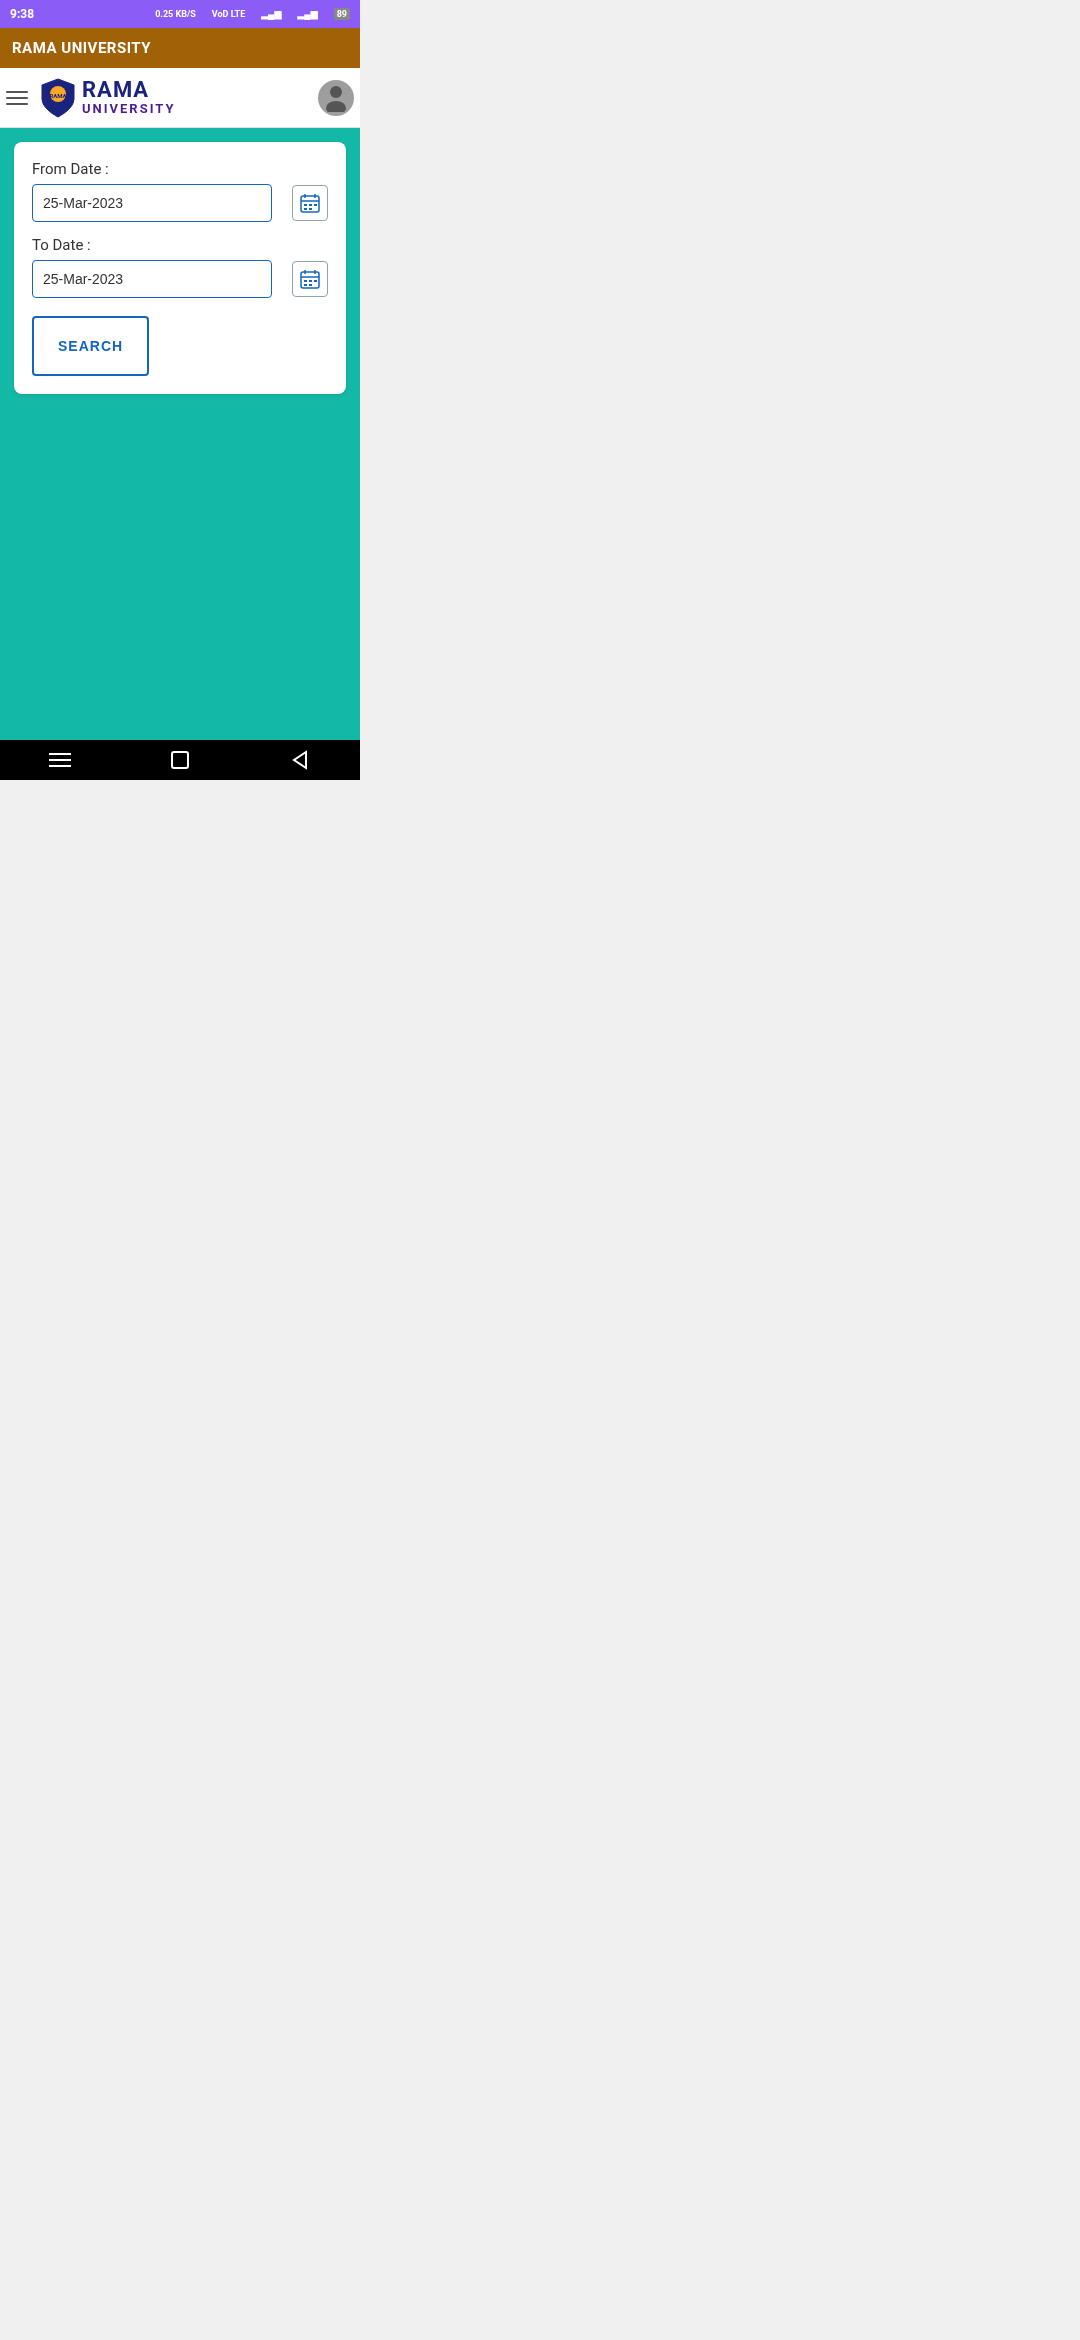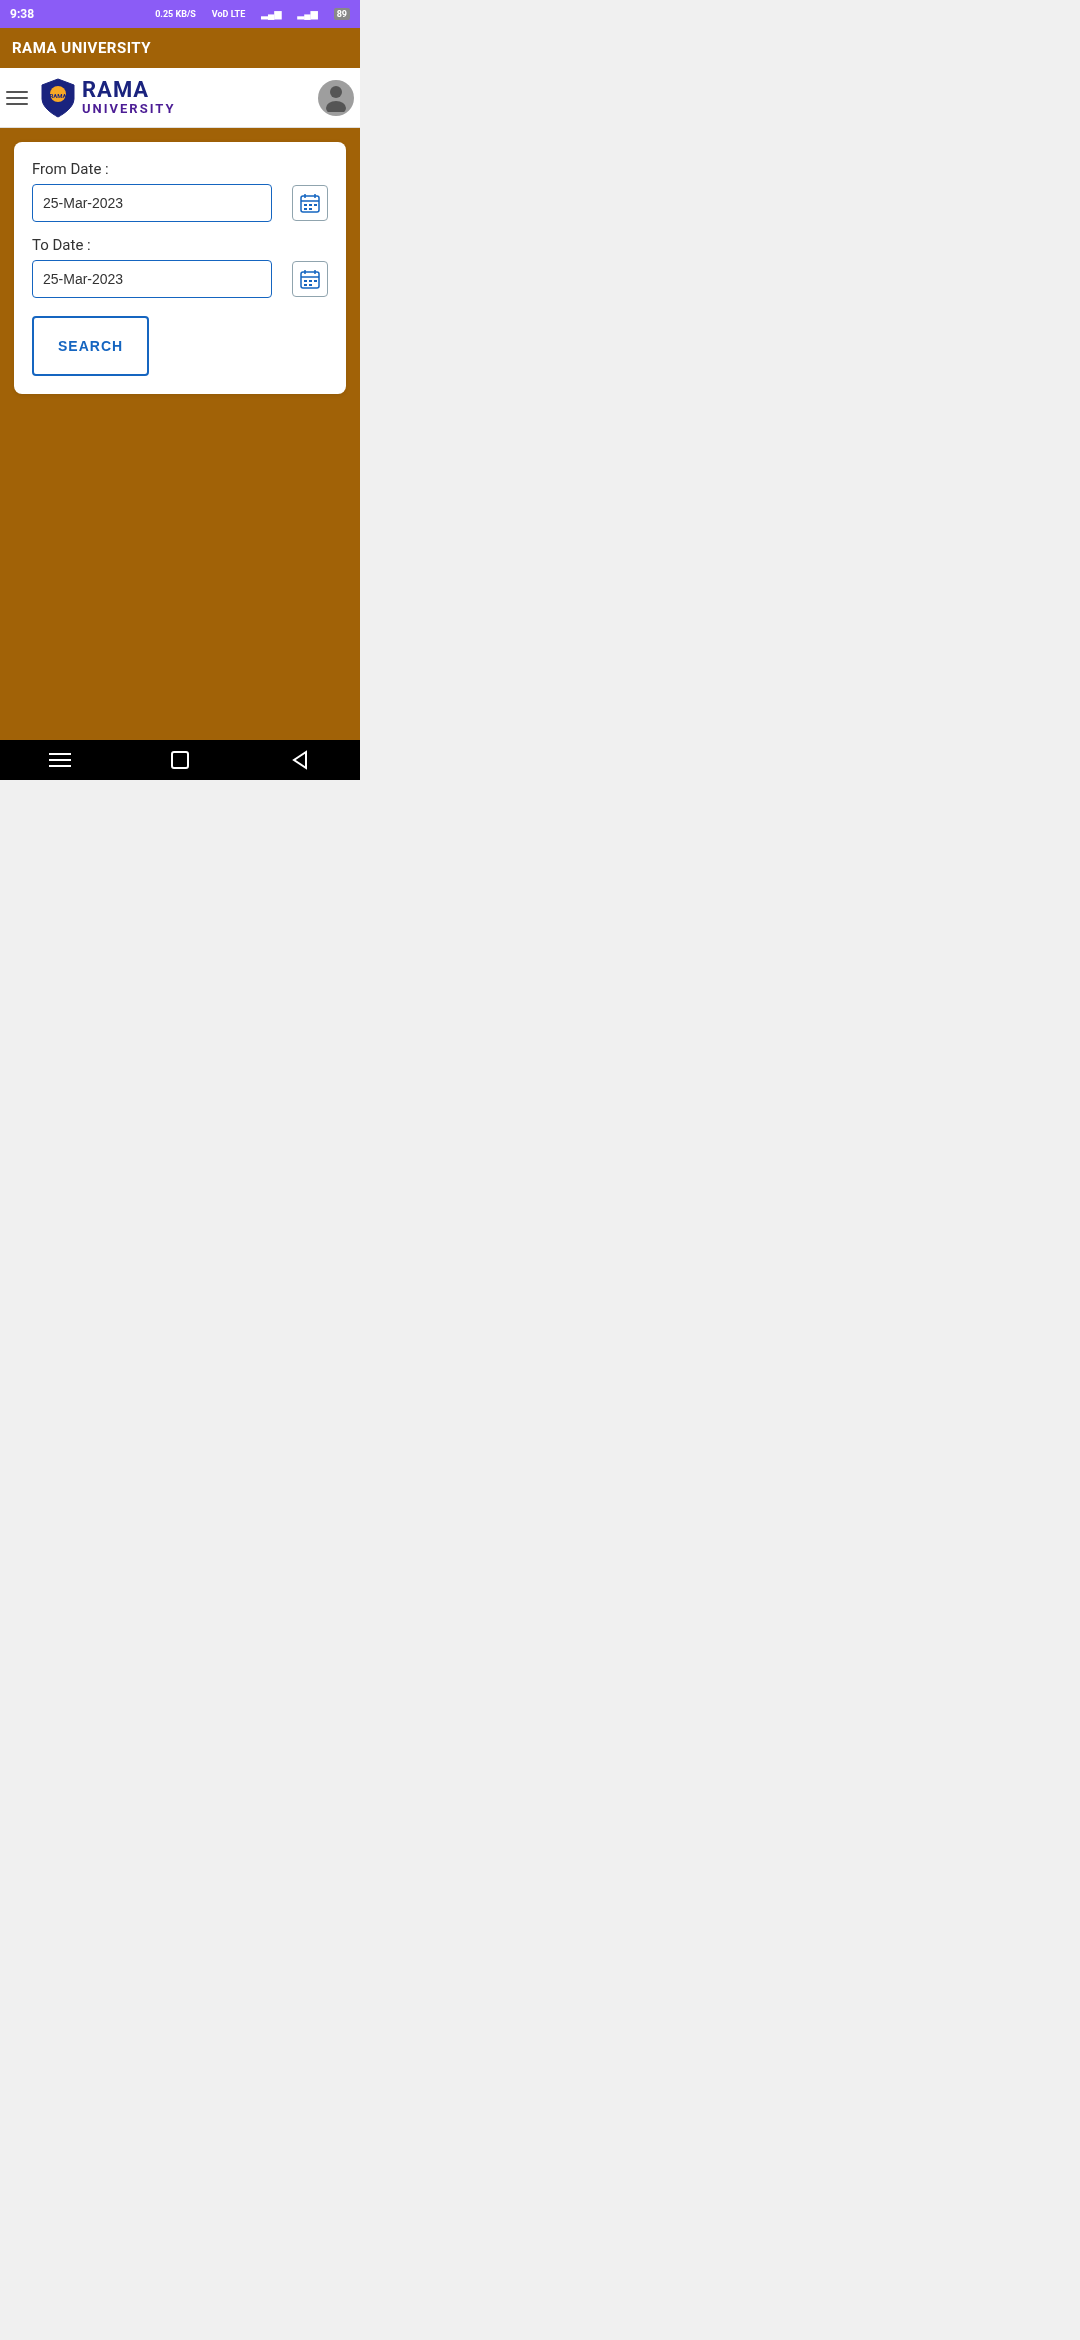--- a/index.html
+++ b/index.html
@@ -142,21 +142,21 @@
       border-radius: 50%;
       display: flex;
       align-items: center;
       justify-content: center;
       cursor: pointer;
       overflow: hidden;
     }
 
     
     .main-content {
-      background: #a16207;
+      background: #14b8a6;
       padding: 14px;
       flex: 1;
       min-height: calc(780px - 28px - 40px - 60px - 40px);
     }
 
     
     .card {
       background: #fff;
       border-radius: 8px;
       padding: 18px;

